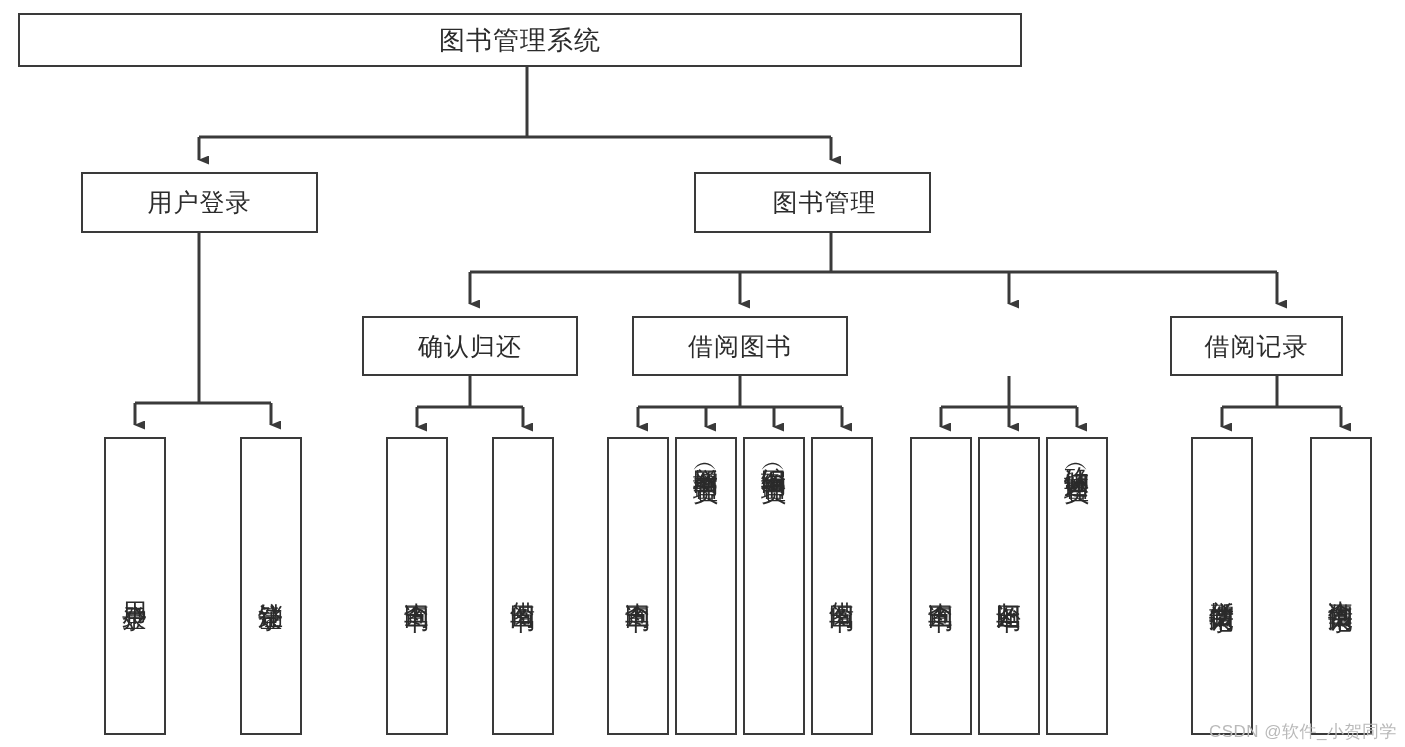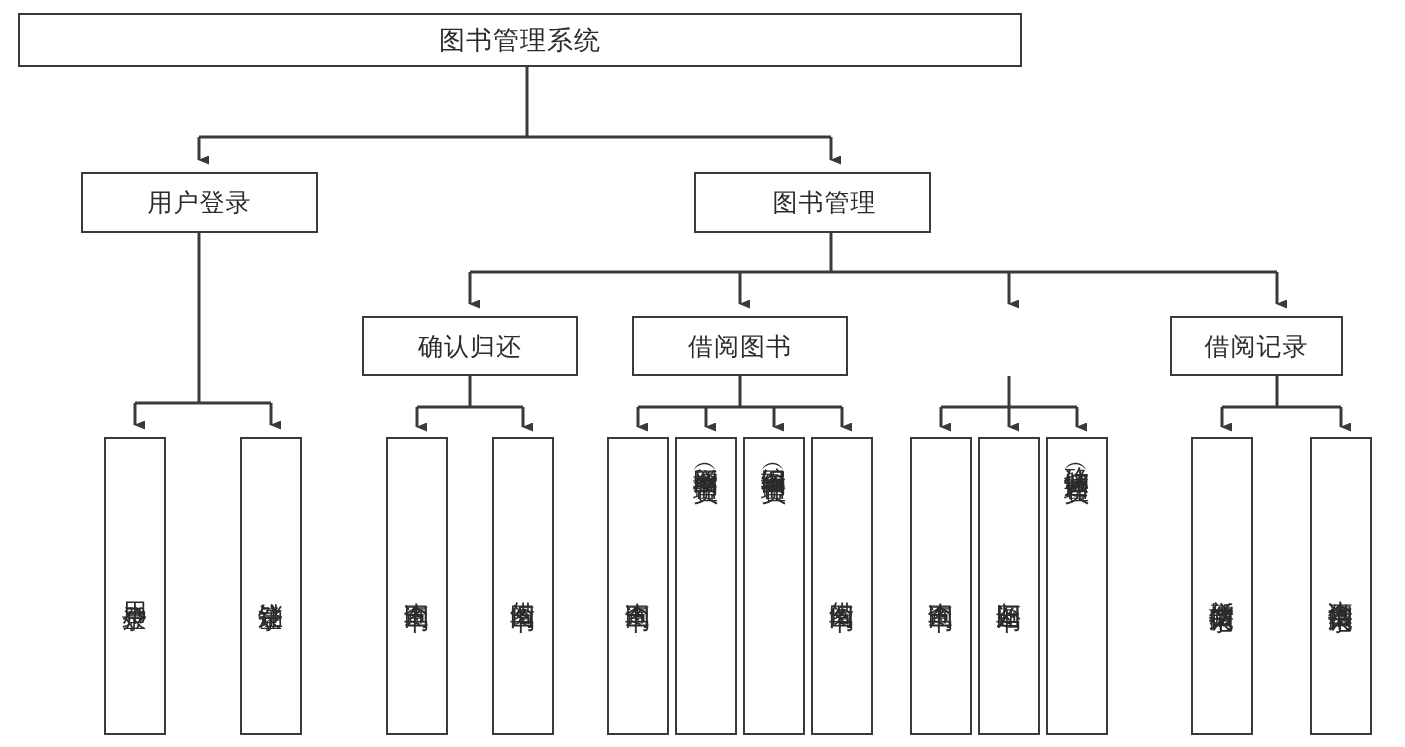--- a/index.html
+++ b/index.html
@@ -191,14 +191,15 @@
   </div>
 
   <div class="node v mid" style="left:1191px;top:437px;width:62px;height:298px;">
     <span class="lbl">新增借阅记录</span>
   </div>
 
   <div class="node v mid" style="left:1310px;top:437px;width:62px;height:298px;">
     <span class="lbl">查询借阅记录</span>
   </div>
 
+  <div class="watermark">CSDN @软件_小贺同学</div>
 
 </div>
 
 </body></html>

